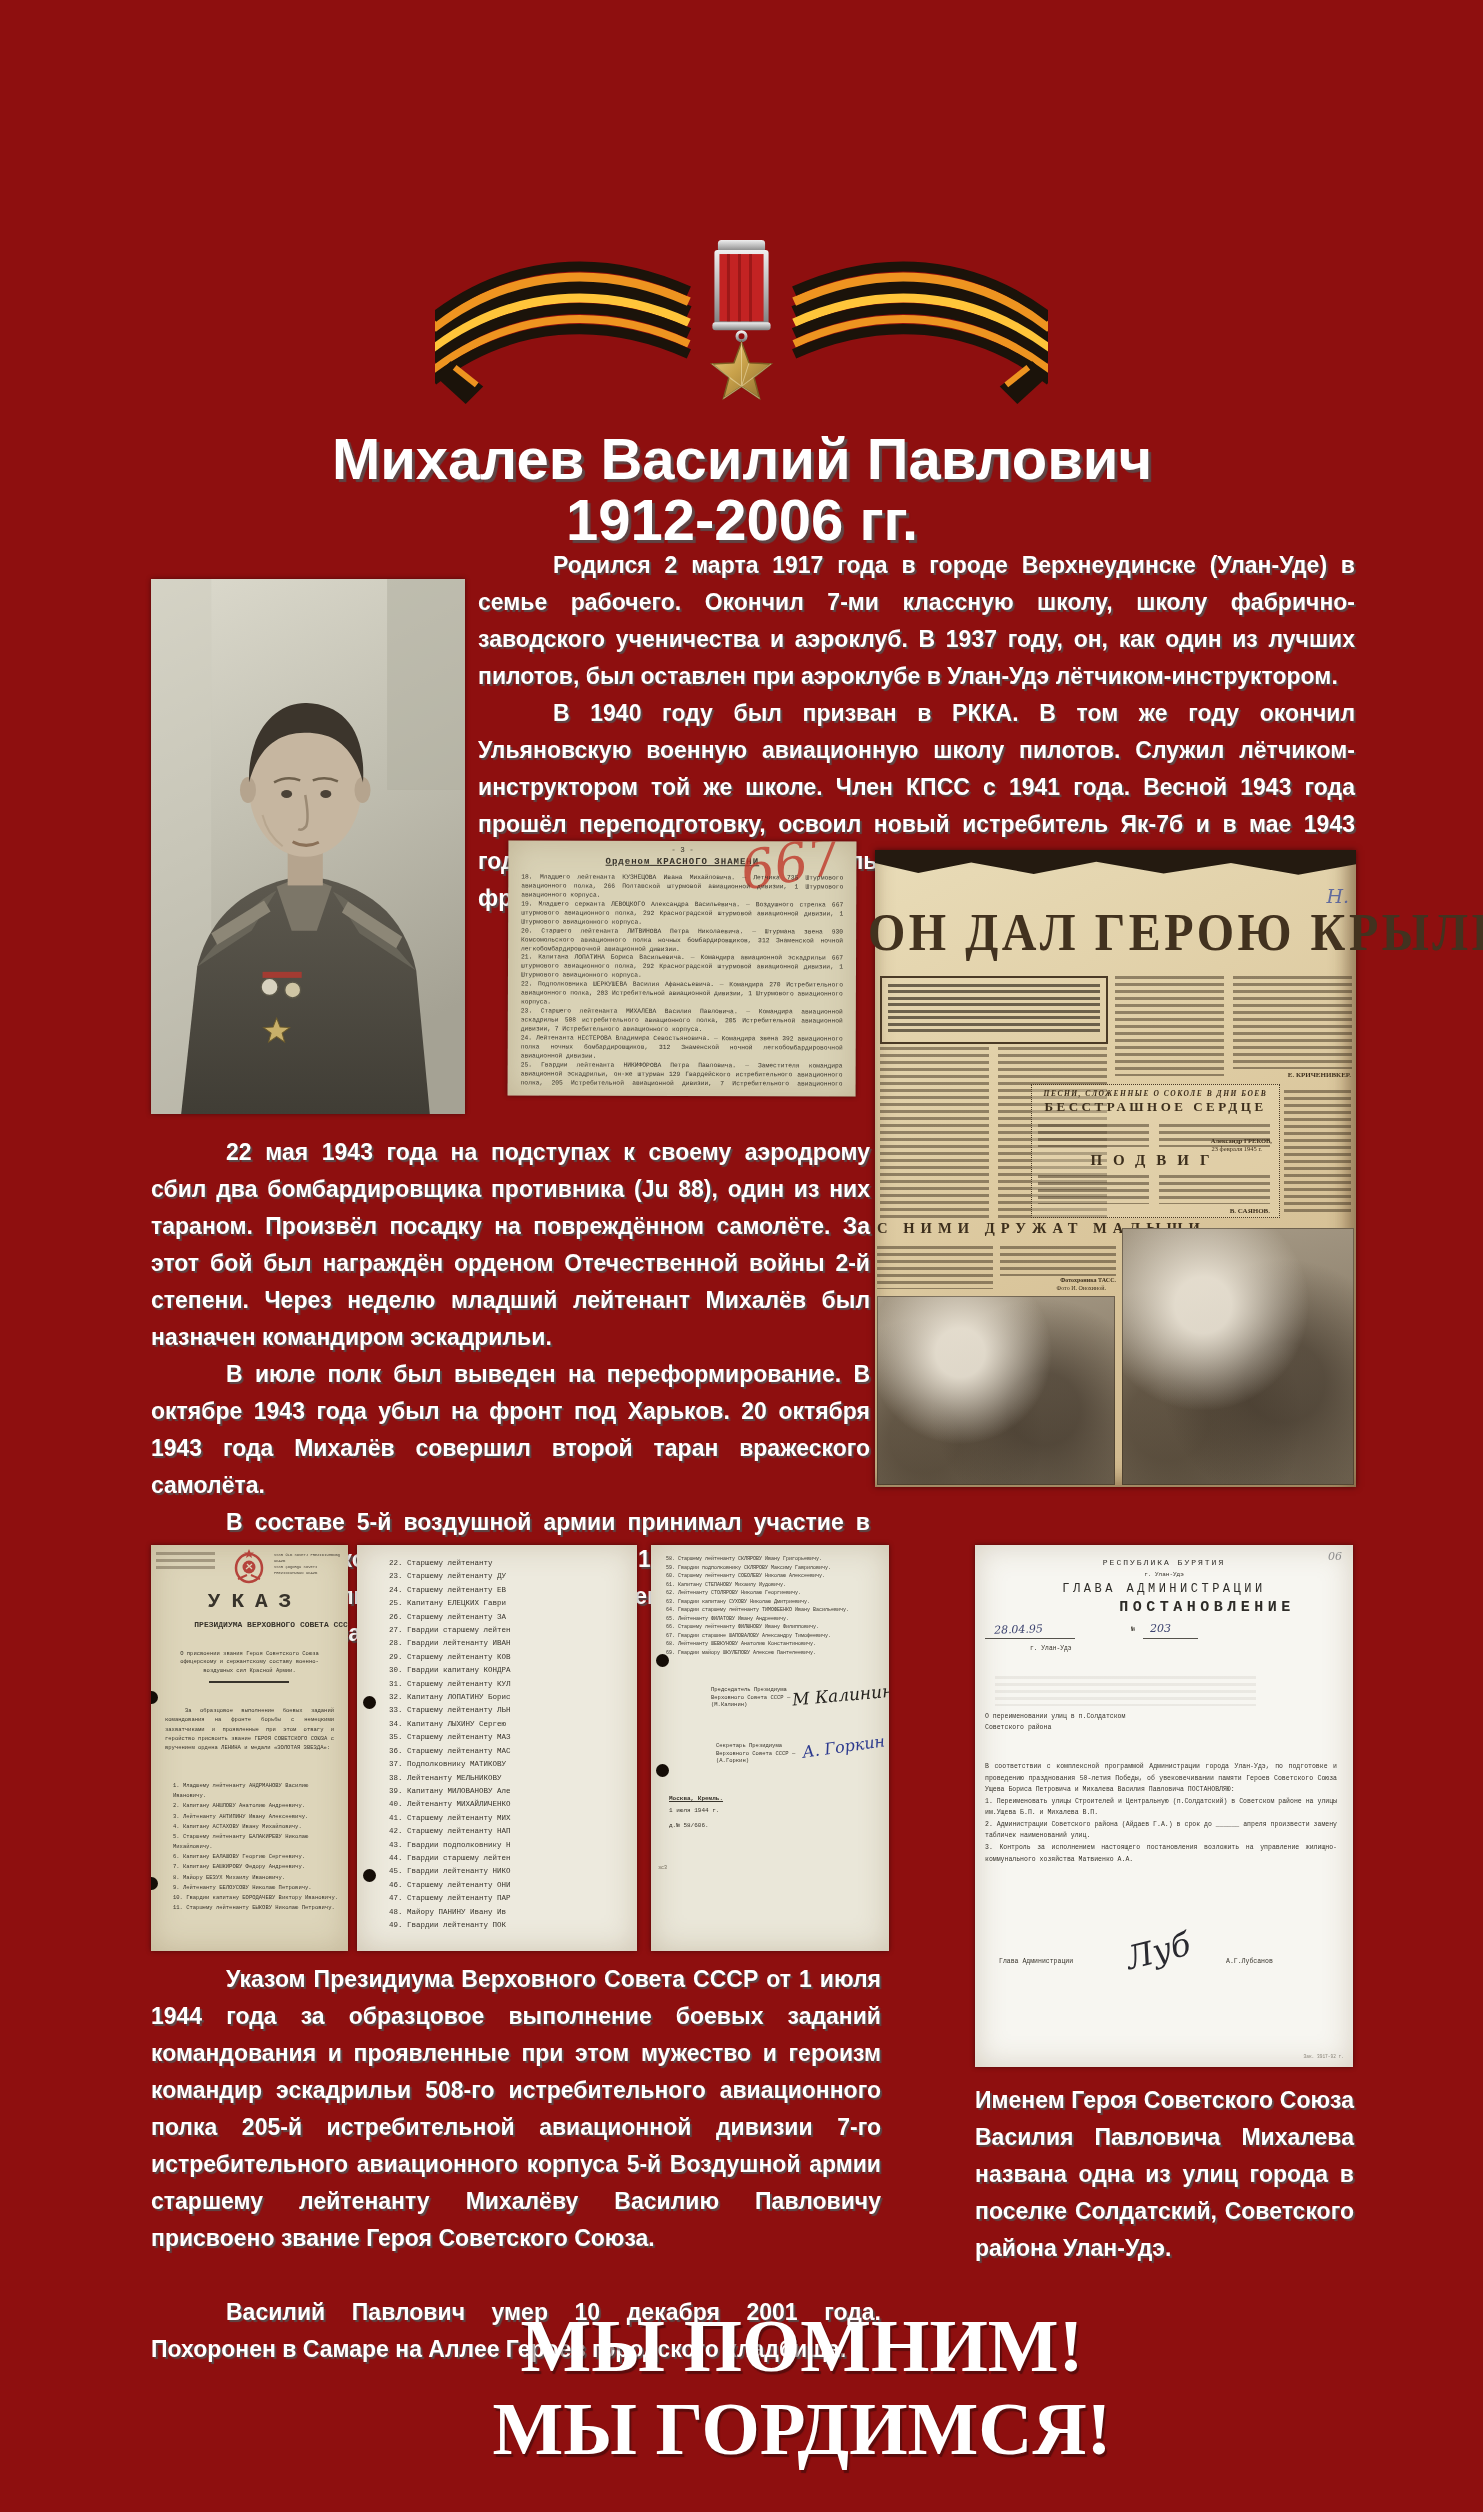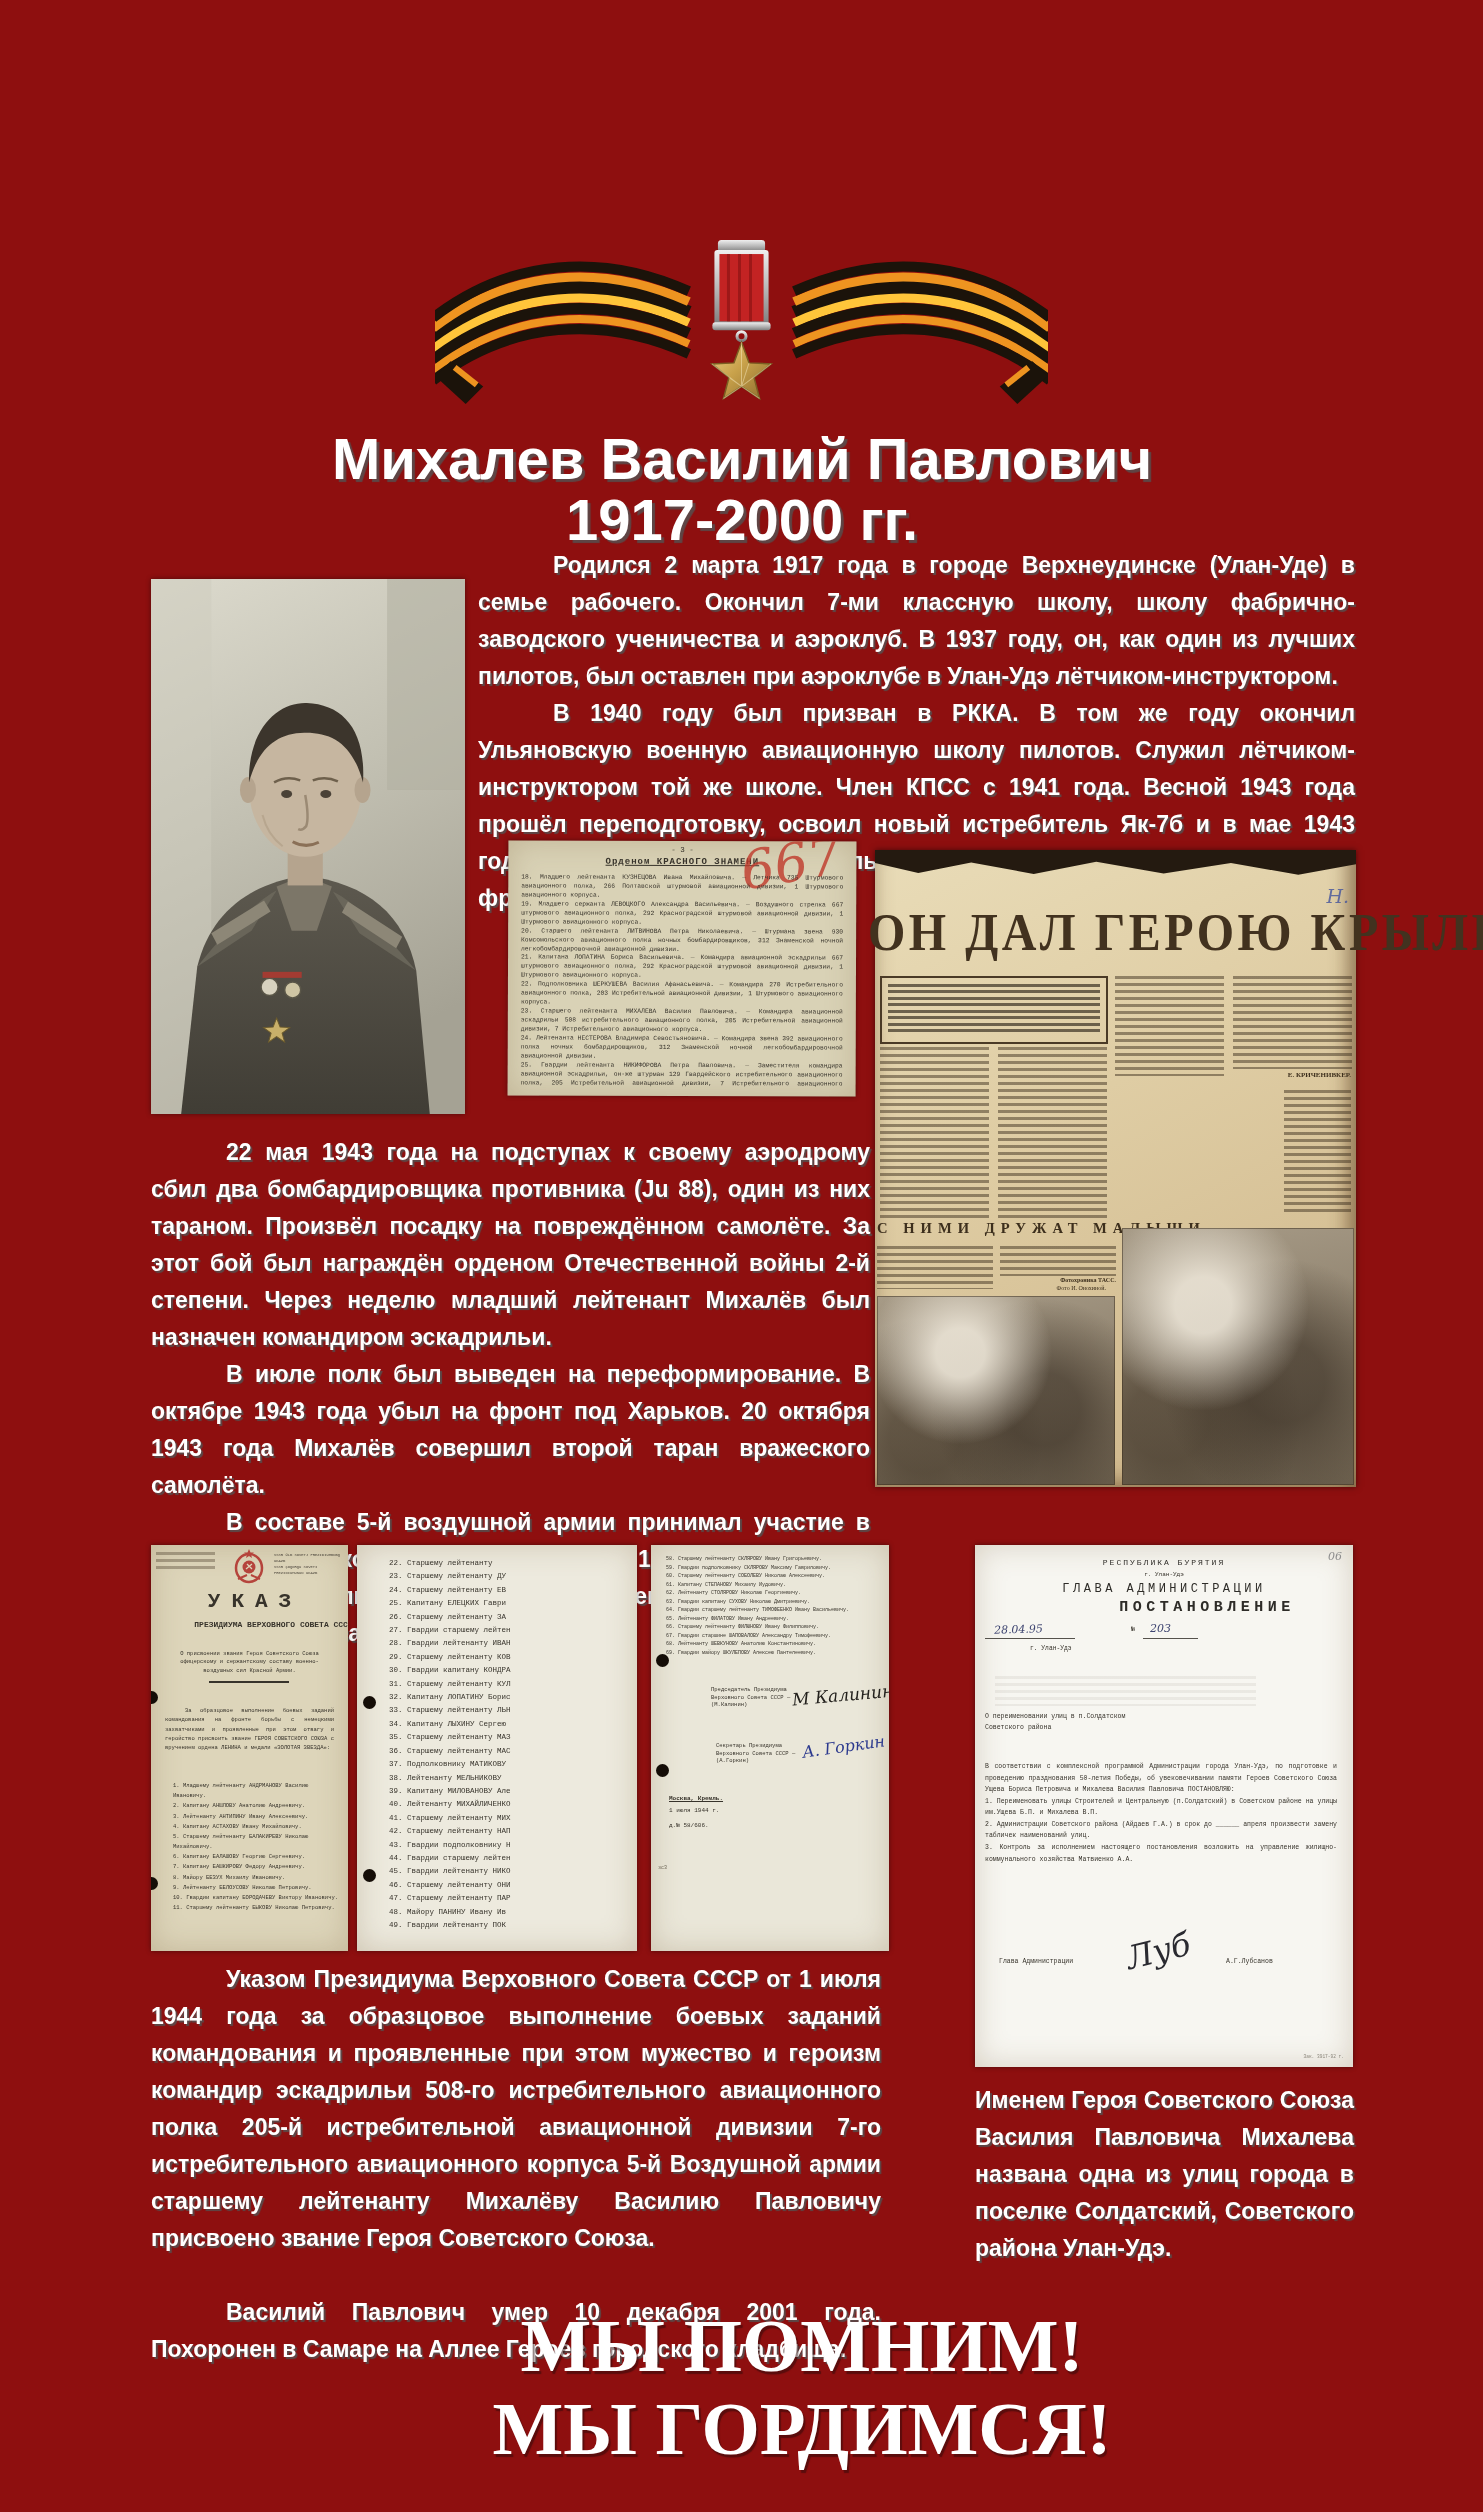--- a/index.html
+++ b/index.html
@@ -93,21 +93,21 @@
         <circle cx="610" cy="200" r="9" fill="none" stroke="url(#silver)" stroke-width="6"></circle>
 
         <polygon points="610,212 625,253 669,255 635,282 646,324 610,300 574,324 585,282 551,255 595,253" fill="url(#gold)" stroke="#7a5f22" stroke-width="3"></polygon>
         <path d="M610,212 L610,300 M625,253 L610,300 M669,255 L610,300 M646,324 L610,300 M574,324 L610,300 M551,255 L610,300 M585,282 L610,300" stroke="rgba(255,244,205,.45)" stroke-width="2"></path>
       </g>
     </svg>
   </div>
 
   <div class="abs title" style="top:428px;">
     <div>Михалев Василий Павлович</div>
-    <div>1917-2000 гг.</div>
+    <div>1912-2006 гг.</div>
   </div>
 
   <div class="abs paper" style="left:151px;top:579px;width:314px;height:535px;">
     <svg width="314" height="535" viewBox="0 0 625 1065">
       <defs>
         <linearGradient id="pbg" x1="0" y1="0" x2="0.3" y2="1">
           <stop offset="0" stop-color="#dcdacd"></stop>
             <stop offset="0.5" stop-color="#c2c0b2"></stop>
             <stop offset="1" stop-color="#a5a294"></stop>
         </linearGradient>
@@ -181,20 +181,32 @@
       <div class="linesim dark" style="margin:6px;height:50px;"></div>
     </div>
 
     <div class="abs linesim" style="left:5px;top:197px;width:109px;height:171px;"></div>
     <div class="abs linesim" style="left:123px;top:197px;width:109px;height:171px;"></div>
     <div class="abs linesim" style="left:240px;top:126px;width:109px;height:100px;"></div>
     <div class="abs linesim" style="left:358px;top:126px;width:119px;height:93px;"></div>
     <div class="abs news-serif" style="left:301px;top:221px;width:175px;text-align:right;font-size:7px;font-weight:bold;">Е. КРИЧЕНИВКЕР.</div>
     <div class="abs linesim" style="left:409px;top:240px;width:67px;height:126px;"></div>
 
+    <div class="abs" style="left:156px;top:234px;width:247px;height:132px;border:1.5px dotted #4a3a26;background:rgba(236,222,186,.35);">
+      <div class="news-serif" style="margin-top:4px;text-align:center;font-size:7.5px;font-style:italic;letter-spacing:1.5px;font-weight:bold;">ПЕСНИ, СЛОЖЕННЫЕ О СОКОЛЕ В ДНИ БОЕВ</div>
+      <div class="news-serif" style="text-align:center;font-size:13px;font-weight:bold;letter-spacing:3.5px;margin-top:1px;">БЕССТРАШНОЕ СЕРДЦЕ</div>
+      <div class="linesim" style="position:absolute;left:6px;top:39px;width:111px;height:23px;"></div>
+      <div class="linesim" style="position:absolute;left:127px;top:39px;width:111px;height:23px;"></div>
+      <div class="news-serif" style="position:absolute;right:7px;top:52px;font-size:6.5px;font-weight:bold;">Александр ГРЕКОВ,</div>
+      <div class="news-serif" style="position:absolute;right:17px;top:60px;font-size:6.5px;">23 февраля 1945 г.</div>
+      <div class="news-serif" style="position:absolute;left:0;top:67px;width:100%;text-align:center;font-size:15px;font-weight:bold;letter-spacing:11px;">ПОДВИГ</div>
+      <div class="linesim" style="position:absolute;left:6px;top:90px;width:111px;height:29px;"></div>
+      <div class="linesim" style="position:absolute;left:127px;top:90px;width:111px;height:29px;"></div>
+      <div class="news-serif" style="position:absolute;right:9px;bottom:2px;font-size:7px;font-weight:bold;">В. САЯНОВ.</div>
+    </div>
 
     <div class="abs news-serif" style="left:2px;top:370px;width:251px;font-size:14.6px;font-weight:bold;letter-spacing:6px;white-space:nowrap;">С НИМИ ДРУЖАТ МАЛЫШИ</div>
     <div class="abs linesim" style="left:2px;top:396px;width:116px;height:43px;"></div>
     <div class="abs linesim" style="left:125px;top:396px;width:116px;height:30px;"></div>
     <div class="abs news-serif" style="left:125px;top:427px;width:116px;text-align:right;font-size:6px;font-weight:bold;">Фотохроника ТАСС.</div>
     <div class="abs news-serif" style="left:125px;top:435px;width:106px;text-align:right;font-size:6px;">Фото И. Онохиной.</div>
     <div class="abs bwphoto" style="left:2px;top:446px;width:238px;height:189px;"></div>
     <div class="abs bwphoto" style="left:247px;top:378px;width:232px;height:257px;"></div>
   </div>
 

